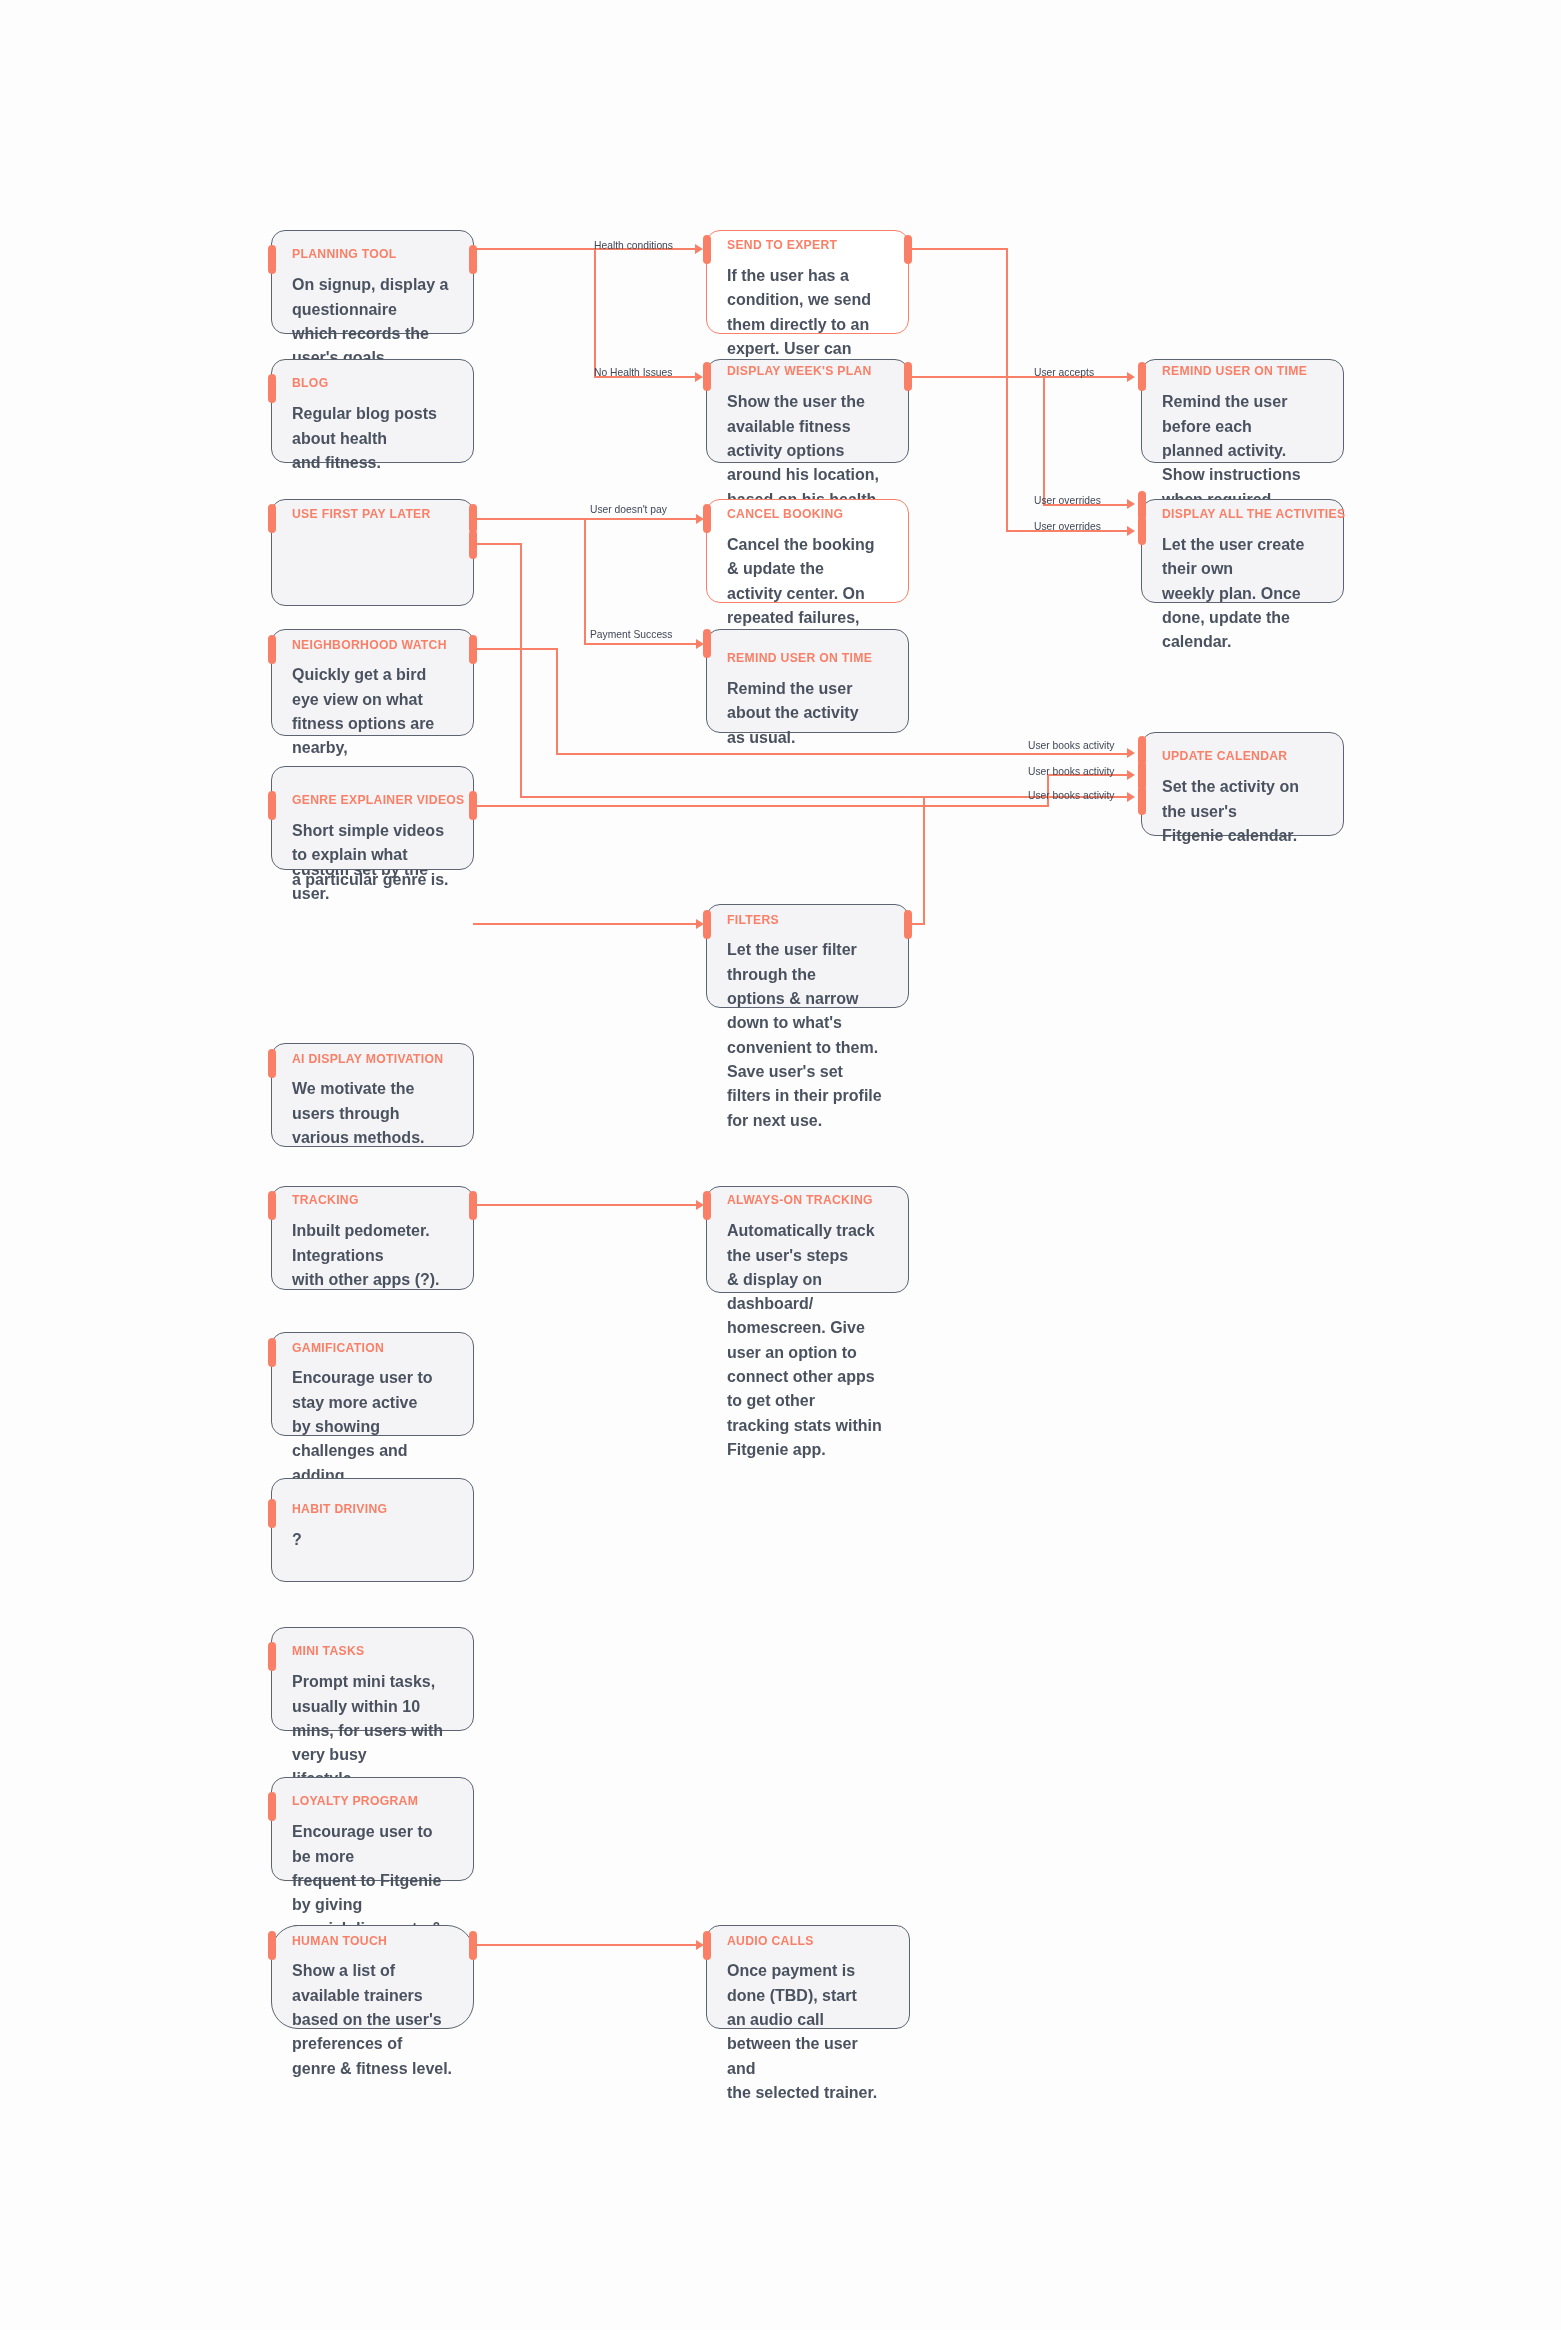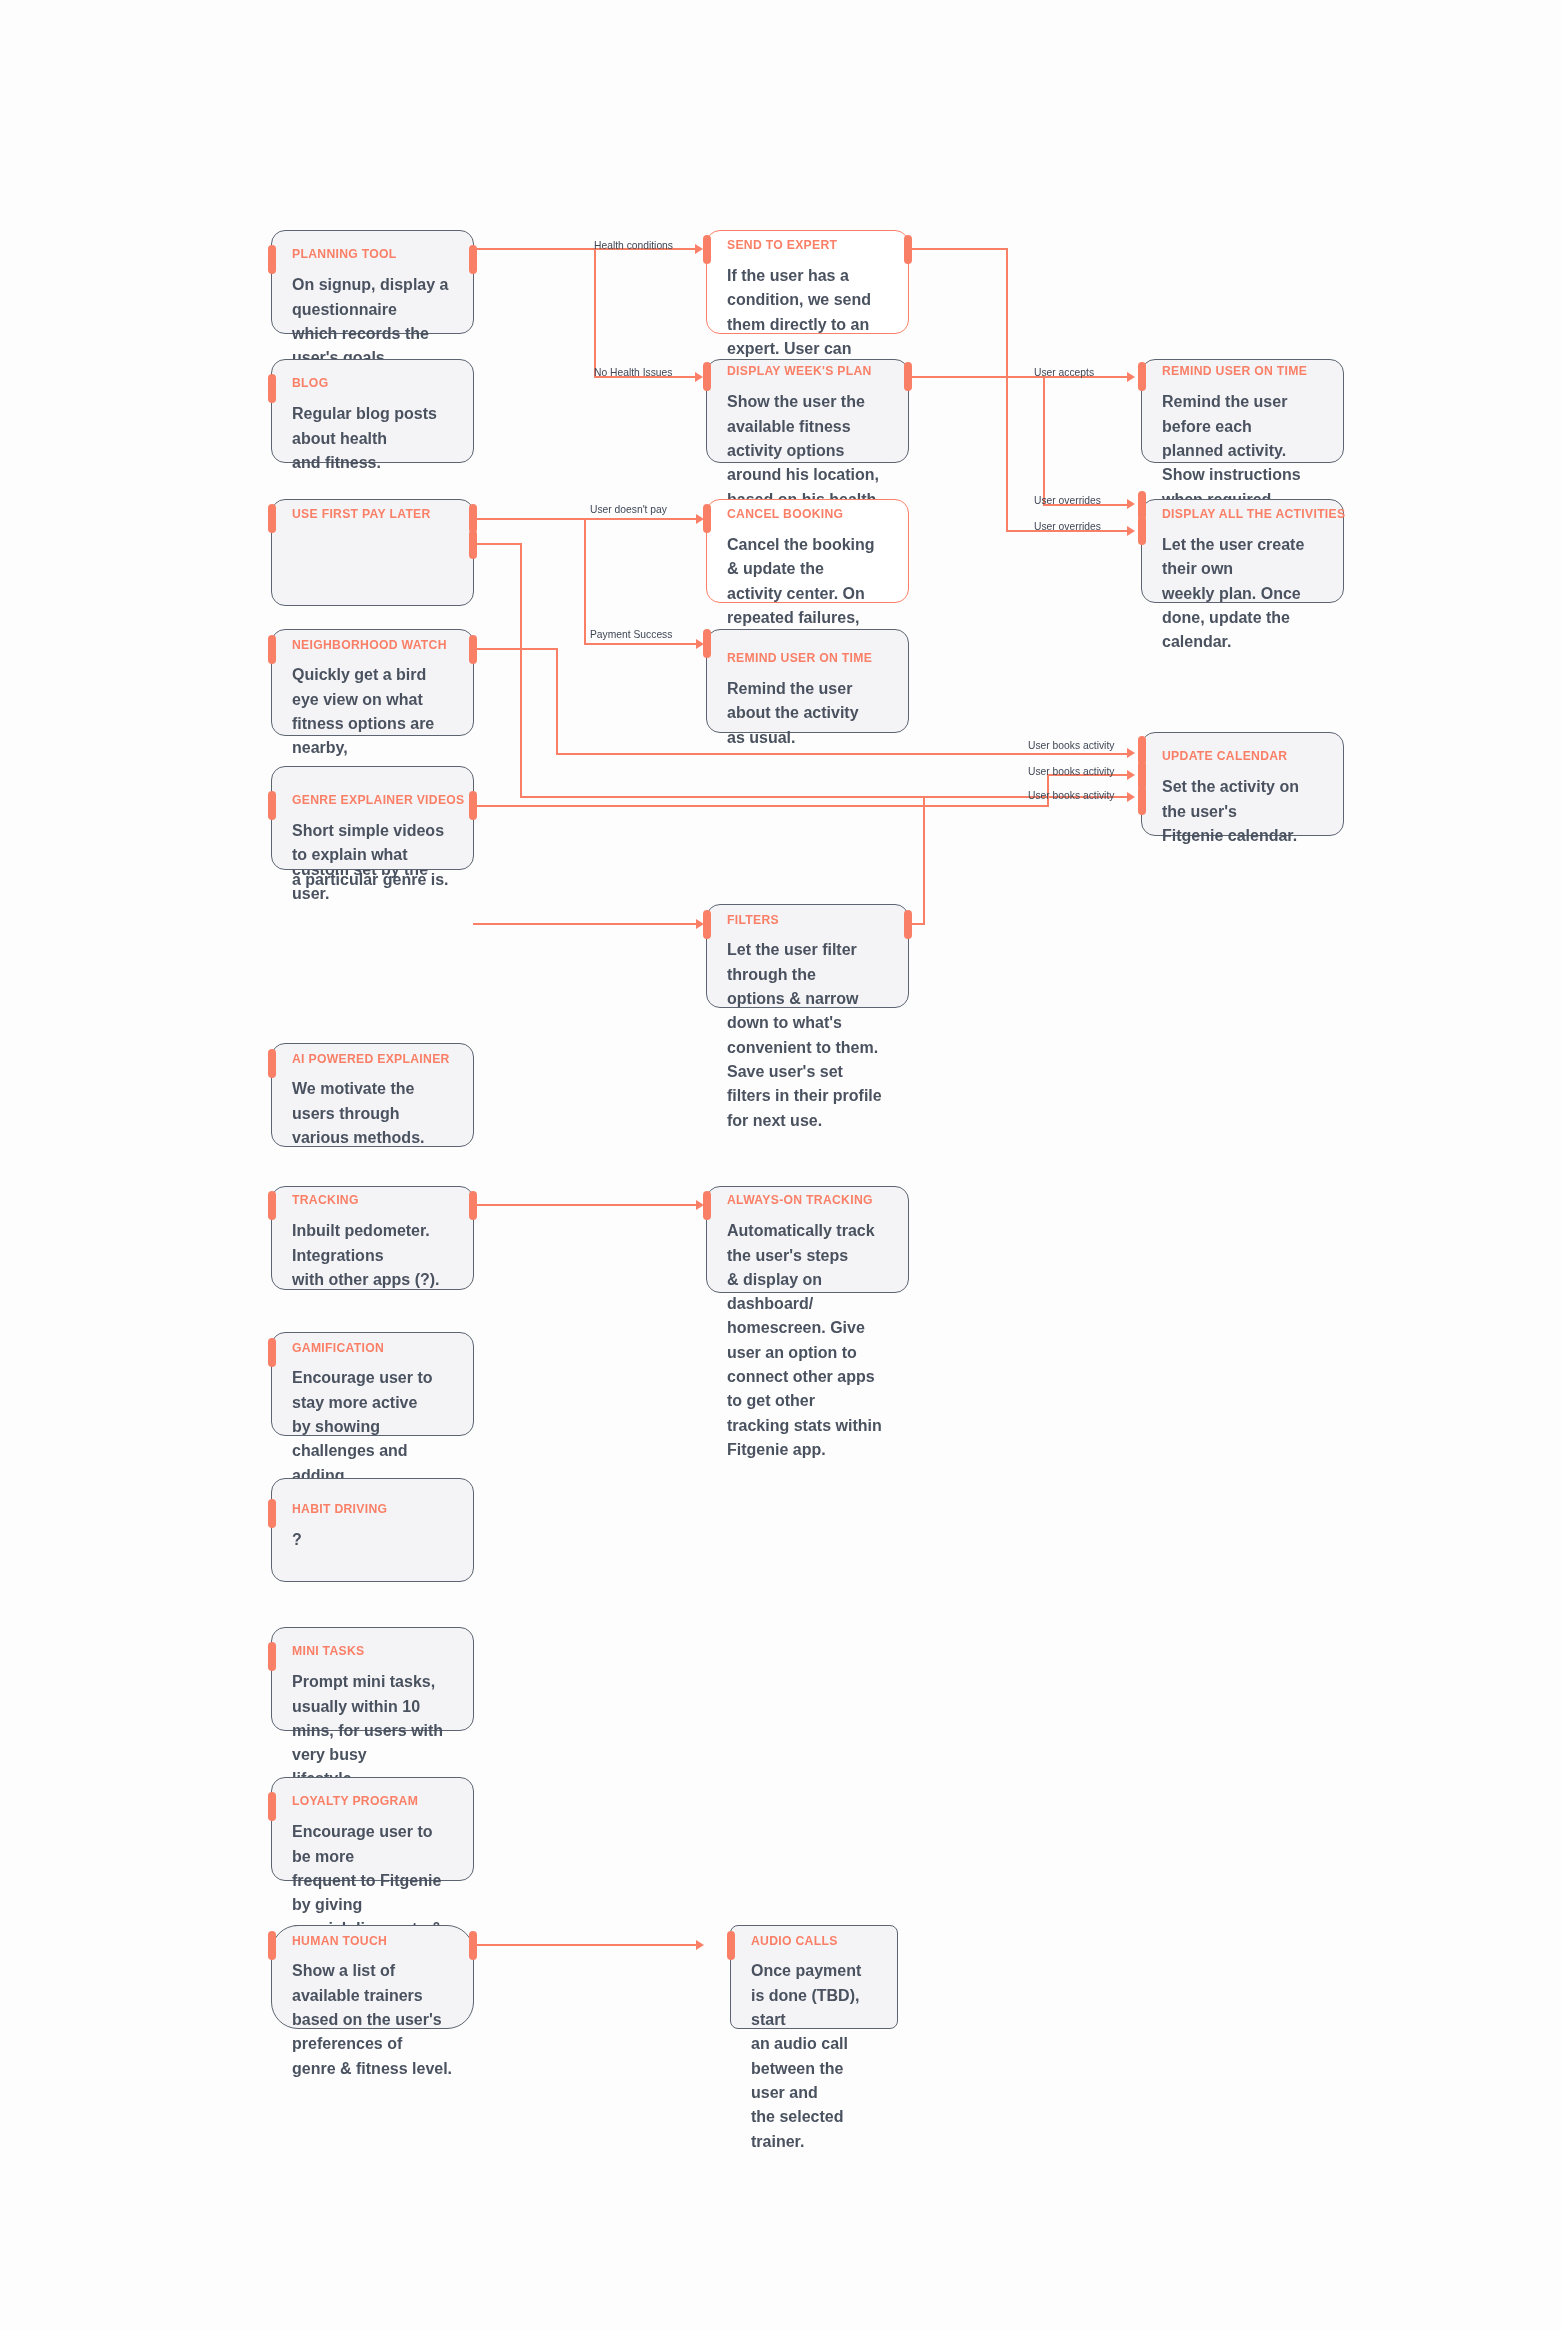--- a/index.html
+++ b/index.html
@@ -187,21 +187,21 @@
       <p class="title">GENRE EXPLAINER VIDEOS</p>
       <p class="desc">Short simple videos to explain what
 a particular genre is.</p>
     </div>
   </div>
 
 
   <div class="card" style="left:271px;top:1043px;width:203px;height:104px;">
     <div class="pill" style="left:-4.4px;top:5px;"></div>
     <div class="body" style="padding-top:7.5px;">
-      <p class="title">AI POWERED EXPLAINER</p>
+      <p class="title">AI DISPLAY MOTIVATION</p>
       <p class="desc">We motivate the users through
 various methods.</p>
     </div>
   </div>
 
   <div class="card" style="left:271px;top:1186px;width:203px;height:104px;">
     <div class="pill" style="left:-4.4px;top:3.8px;"></div>
     <div class="pill" style="right:-4.4px;top:3.8px;"></div>
     <div class="body" style="padding-top:6.3px;">
       <p class="title">TRACKING</p>
@@ -321,21 +321,21 @@
     <div class="body" style="padding-top:6.3px;">
       <p class="title">ALWAYS-ON TRACKING</p>
       <p class="desc">Automatically track the user's steps
 &amp; display on dashboard/
 homescreen. Give user an option to
 connect other apps to get other
 tracking stats within Fitgenie app.</p>
     </div>
   </div>
 
-  <div class="card" style="left:730px;top:1925px;width:168px;height:104px;border-radius:8px;">
+  <div class="card" style="left:706px;top:1925px;width:204px;height:104px;">
     <div class="pill" style="left:-4.4px;top:5px;"></div>
     <div class="body" style="padding-top:7.5px;">
       <p class="title">AUDIO CALLS</p>
       <p class="desc">Once payment is done (TBD), start
 an audio call between the user and
 the selected trainer.</p>
     </div>
   </div>
 
   <div class="card" style="left:1141px;top:359px;width:203px;height:104px;">

